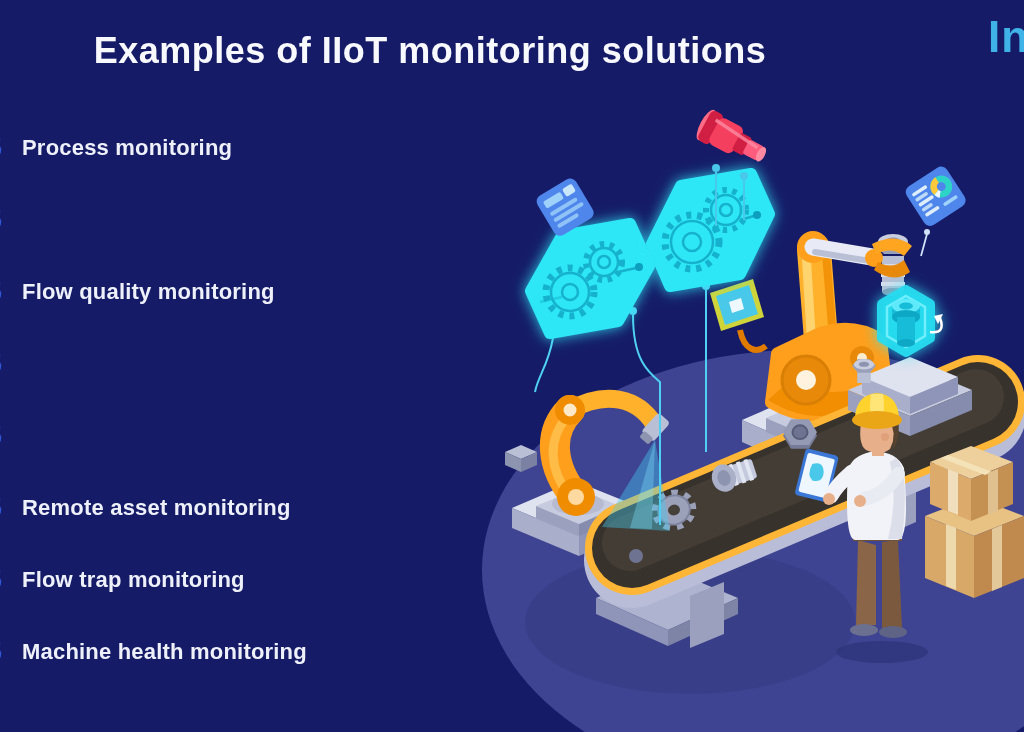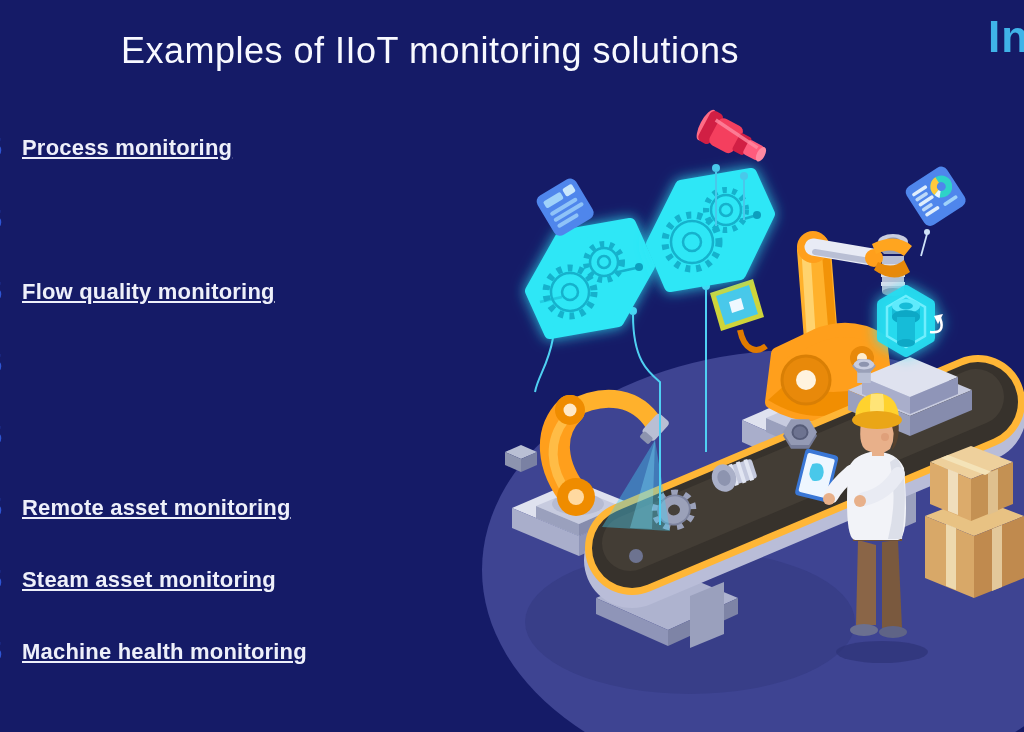--- a/index.html
+++ b/index.html
@@ -3,32 +3,32 @@
 <meta charset="utf-8">
 <style>
   html,body{margin:0;padding:0;}
   body{
     width:1024px;height:732px;position:relative;overflow:hidden;
     background:#151b67;
     font-family:"Liberation Sans", sans-serif;
   }
   .title{
     position:absolute;top:30px;left:0;width:860px;
-    text-align:center;font-size:36px;font-weight:400;color:#f8f9ff;
+    text-align:center;font-size:36px;font-weight:700;color:#f8f9ff;
     letter-spacing:0.5px;margin:0;
   }
   .logo{
     position:absolute;top:12px;left:988px;width:60px;
     font-size:44px;font-weight:700;color:#3fb3e8;letter-spacing:1px;
   }
   ul.monitor-list{list-style:none;margin:0;padding:0;}
   ul.monitor-list li{
     position:absolute;left:0;height:30px;padding-left:22px;
     font-size:22px;font-weight:700;color:#eef0fa;white-space:nowrap;
-    line-height:30px;letter-spacing:0.2px;text-decoration:underline;
+    line-height:30px;letter-spacing:0.2px;
   }
   .bullet{
     position:absolute;left:-13px;top:0;width:22px;
     color:#2e55d4;font-size:27px;font-weight:700;line-height:30px;
     font-style:normal;
   }
   .bullet i{font-style:normal;}
   svg.illu{position:absolute;top:0;left:0;}
 </style>
 </head>
@@ -37,21 +37,21 @@
 <h1 class="title">Examples of IIoT monitoring solutions</h1>
 <div class="logo">In</div>
 
 <ul class="monitor-list">
   <li style="top:133px"><span class="bullet"><i>5</i></span><span>Process monitoring</span></li>
   <li style="top:205px"><span class="bullet"><i>5</i></span></li>
   <li style="top:277px"><span class="bullet"><i>5</i></span><span>Flow quality monitoring</span></li>
   <li style="top:349px"><span class="bullet"><i>5</i></span></li>
   <li style="top:421px"><span class="bullet"><i>5</i></span></li>
   <li style="top:493px"><span class="bullet"><i>5</i></span><span>Remote asset monitoring</span></li>
-  <li style="top:565px"><span class="bullet"><i>5</i></span><span>Steam asset monitoring</span></li>
+  <li style="top:565px"><span class="bullet"><i>5</i></span><span>Flow trap monitoring</span></li>
   <li style="top:637px"><span class="bullet"><i>5</i></span><span>Machine health monitoring</span></li>
 </ul>
 
 <svg class="illu" width="1024" height="732" viewBox="0 0 1024 732">
   <defs>
     <filter id="glow" x="-60%" y="-60%" width="220%" height="220%">
       <feDropShadow dx="0" dy="0" stdDeviation="7" flood-color="#2ee7f6" flood-opacity="0.85"></feDropShadow>
     </filter>
   </defs>
 

